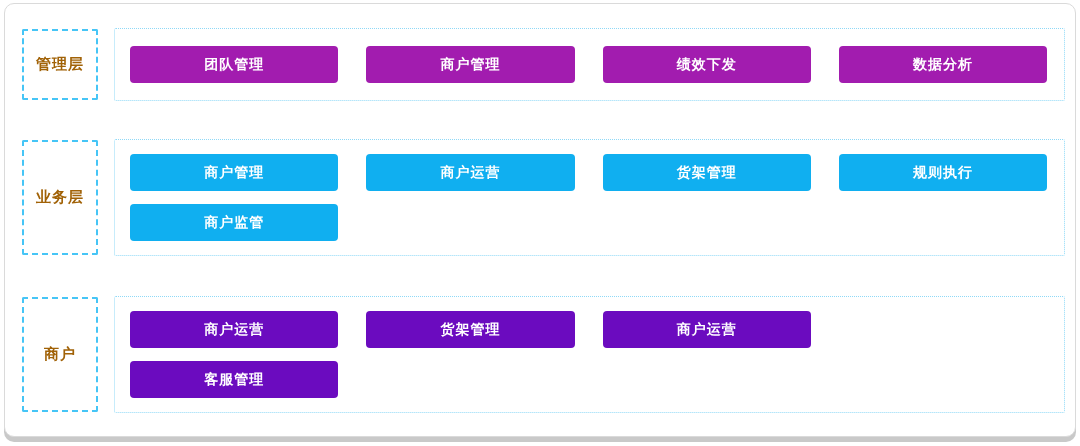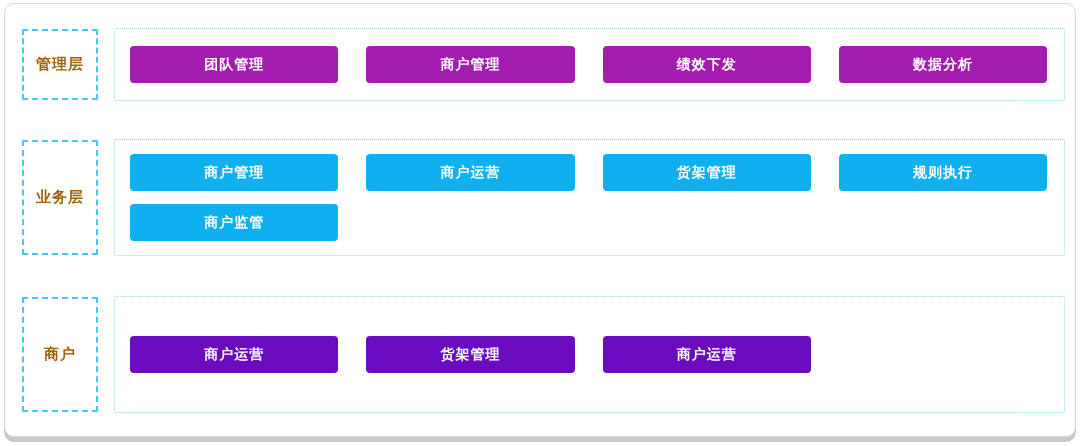--- a/index.html
+++ b/index.html
@@ -89,16 +89,17 @@
   </section>
 
   <section class="layer layer-3">
     <div class="layer-label">
       <span>商户</span>
     </div>
     <div class="layer-content">
       <div class="block purple">商户运营</div>
       <div class="block purple">货架管理</div>
       <div class="block purple">商户运营</div>
+      <div class="block purple col-1">客服管理</div>
     </div>
   </section>
 
 </div>
 
 </body></html>

